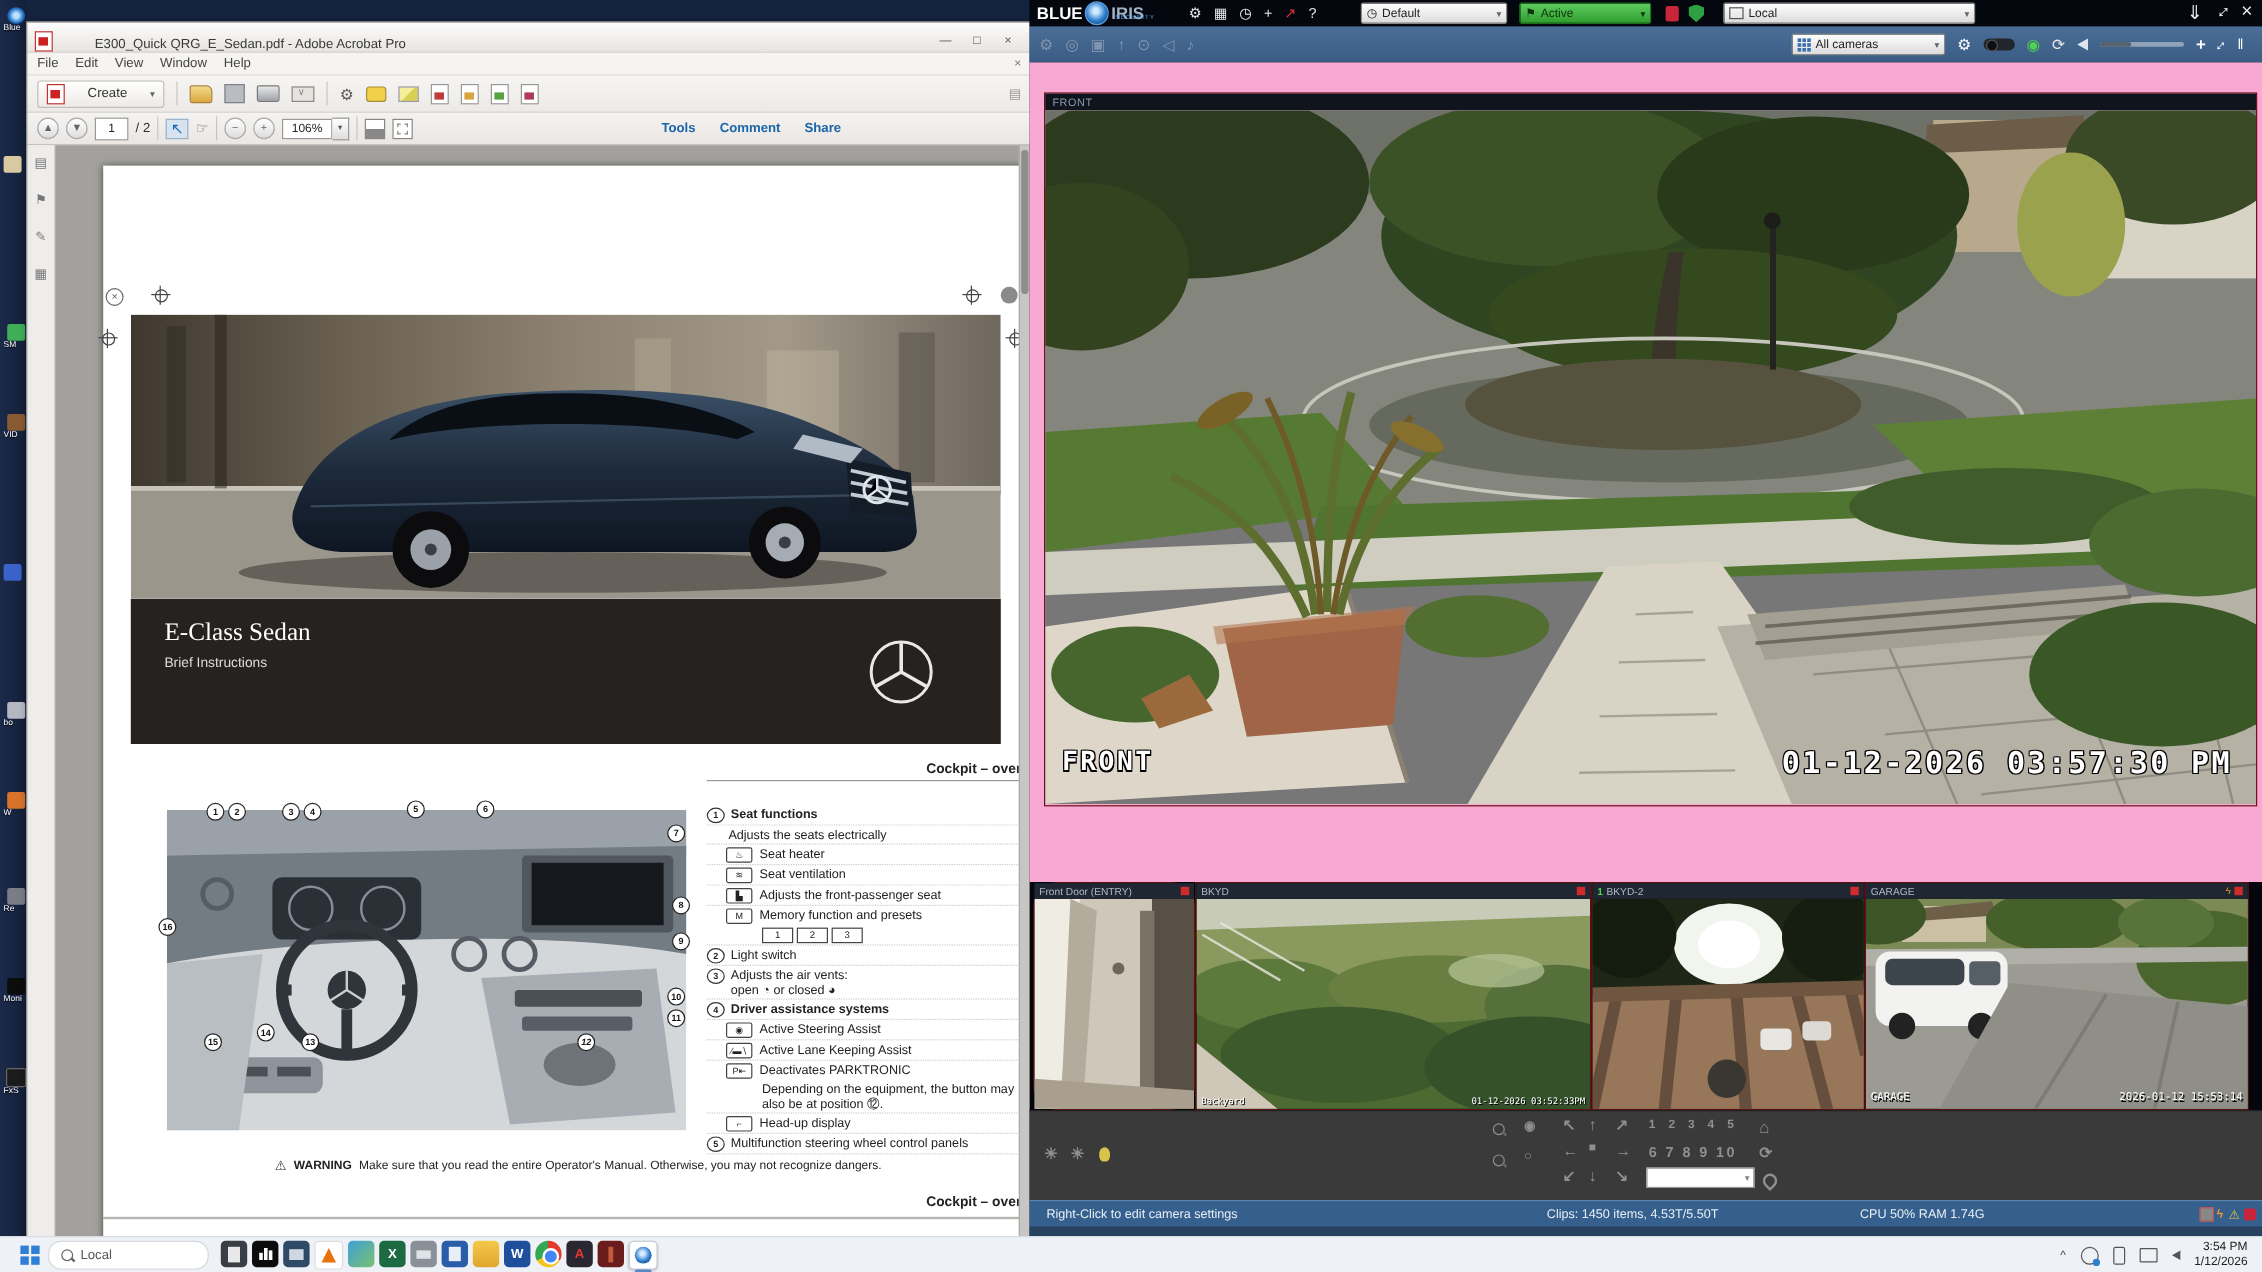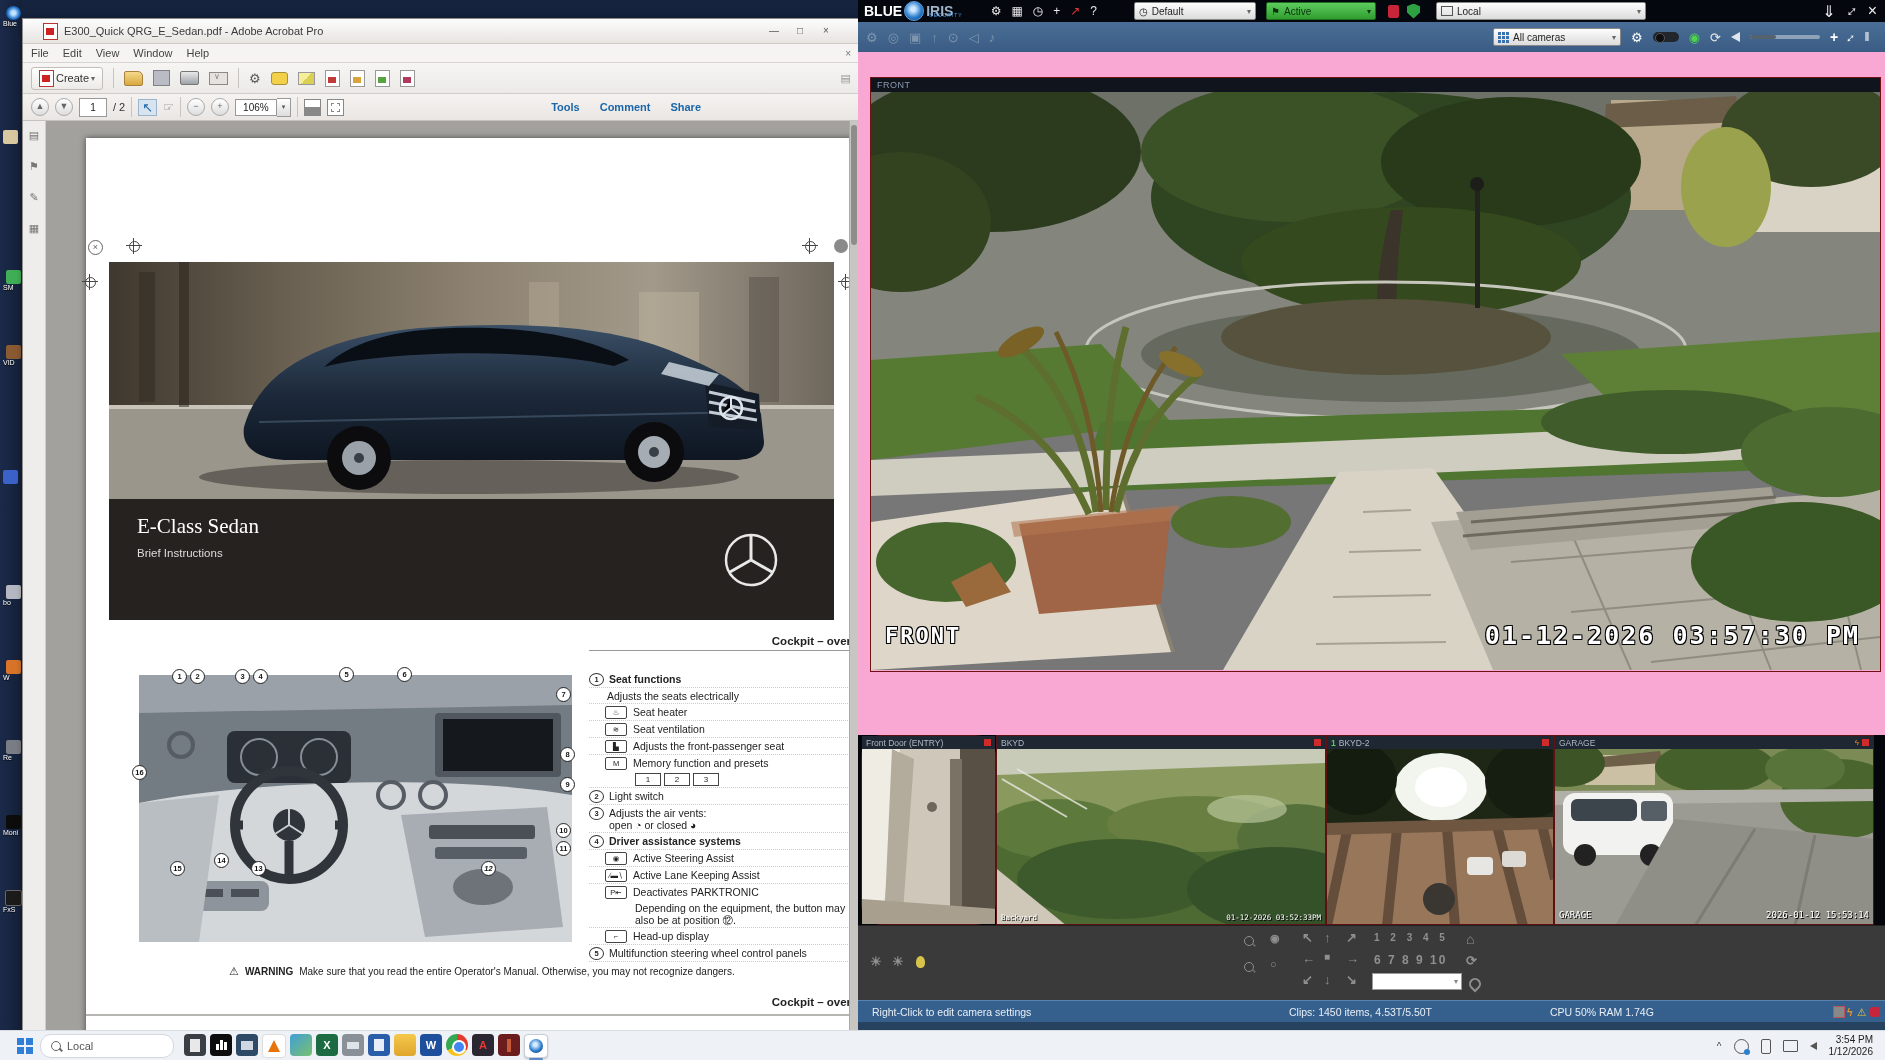--- a/index.html
+++ b/index.html
@@ -6,28 +6,28 @@
   #root{position:relative;width:1885px;height:1060px;overflow:hidden;background:#15233f;}
   .abs{position:absolute;}
   .f{display:flex;align-items:center;}
   .ser{font-family:"Liberation Serif","DejaVu Serif",serif;}
   
   .dstrip{left:0;top:0;width:22px;height:1030px;background:linear-gradient(90deg,#1b2a4a,#142038);}
   .dico{width:15px;height:14px;border-radius:2px;margin:0 auto;}
   .dlbl{font-size:7px;color:#fff;text-align:left;text-shadow:0 1px 1px #000;overflow:hidden;white-space:nowrap;width:20px;}
   
   .awin{left:22px;top:18px;width:836px;height:1012px;background:#f0eeec;border:1px solid #8f8d8a;box-shadow:2px 2px 8px rgba(0,0,0,.5);display:flex;flex-direction:column;}
-  .atitle{height:24px;background:linear-gradient(#fdfdfd,#e7e4e1);border-bottom:1px solid #cfccc8;display:flex;align-items:center;padding:0 20px;font-size:11px;color:#3a3a3a;}
+  .atitle{height:24px;background:linear-gradient(#fdfdfd,#e7e4e1);border-bottom:1px solid #cfccc8;display:flex;align-items:flex-end;padding:0 6px;font-size:11px;color:#3a3a3a;gap:29px;}
   .winbtn{width:26px;height:16px;text-align:center;font-size:10px;color:#555;line-height:16px;}
   .amenu{height:18px;background:#f6f4f2;border-bottom:1px solid #d8d5d1;display:flex;align-items:center;gap:14px;padding:0 8px;font-size:11px;color:#444;}
   .atool1{height:30px;background:linear-gradient(#f7f5f3,#eceae7);border-bottom:1px solid #cfccc8;display:flex;align-items:center;padding:0 8px;gap:10px;}
   .atool2{height:26px;background:linear-gradient(#f5f3f1,#e9e6e3);border-bottom:1px solid #c6c3bf;display:flex;align-items:center;padding:0 8px;gap:6px;font-size:11px;color:#333;}
   .asep{width:1px;height:20px;background:#c8c5c1;}
   .tbtn{font-size:13px;color:#5a5a58;}
-  .createbtn{display:flex;align-items:center;gap:2px;border:1px solid #c2bfbb;background:linear-gradient(#fff,#eceae6);border-radius:3px;padding:2px 7px;font-size:11px;color:#333;}
+  .createbtn{display:flex;align-items:center;gap:19px;border:1px solid #c2bfbb;background:linear-gradient(#fff,#eceae6);border-radius:3px;padding:2px 7px;font-size:11px;color:#333;}
   .pdficon{width:13px;height:15px;background:#fff;border:1px solid #b33;position:relative;}
   .pdficon:before{content:"";position:absolute;left:2px;top:4px;width:8px;height:7px;background:#c22;}
   .navcirc{width:16px;height:16px;border-radius:50%;border:1px solid #aaa;background:linear-gradient(#fff,#ddd);font-size:9px;color:#666;text-align:center;line-height:15px;}
   .pagebox{width:22px;height:15px;border:1px solid #999;background:#fff;font-size:10px;text-align:center;color:#222;}
   .zoombox{width:40px;height:15px;border:1px solid #999;background:#fff;font-size:10px;color:#222;text-align:center;line-height:15px;}
   .alink{color:#1a66a8;font-size:11px;font-weight:bold;}
   .abody{flex:1;display:flex;min-height:0;}
   .apanel{width:22px;background:#efedeb;border-right:1px solid #d2cfcb;display:flex;flex-direction:column;align-items:center;padding-top:8px;gap:18px;color:#777;font-size:11px;}
   .adoc{flex:1;position:relative;background:#a2a19d;overflow:hidden;}
   .apage{position:absolute;left:40px;top:17px;width:790px;bottom:-4px;background:#fff;box-shadow:0 0 6px rgba(0,0,0,.55);}

